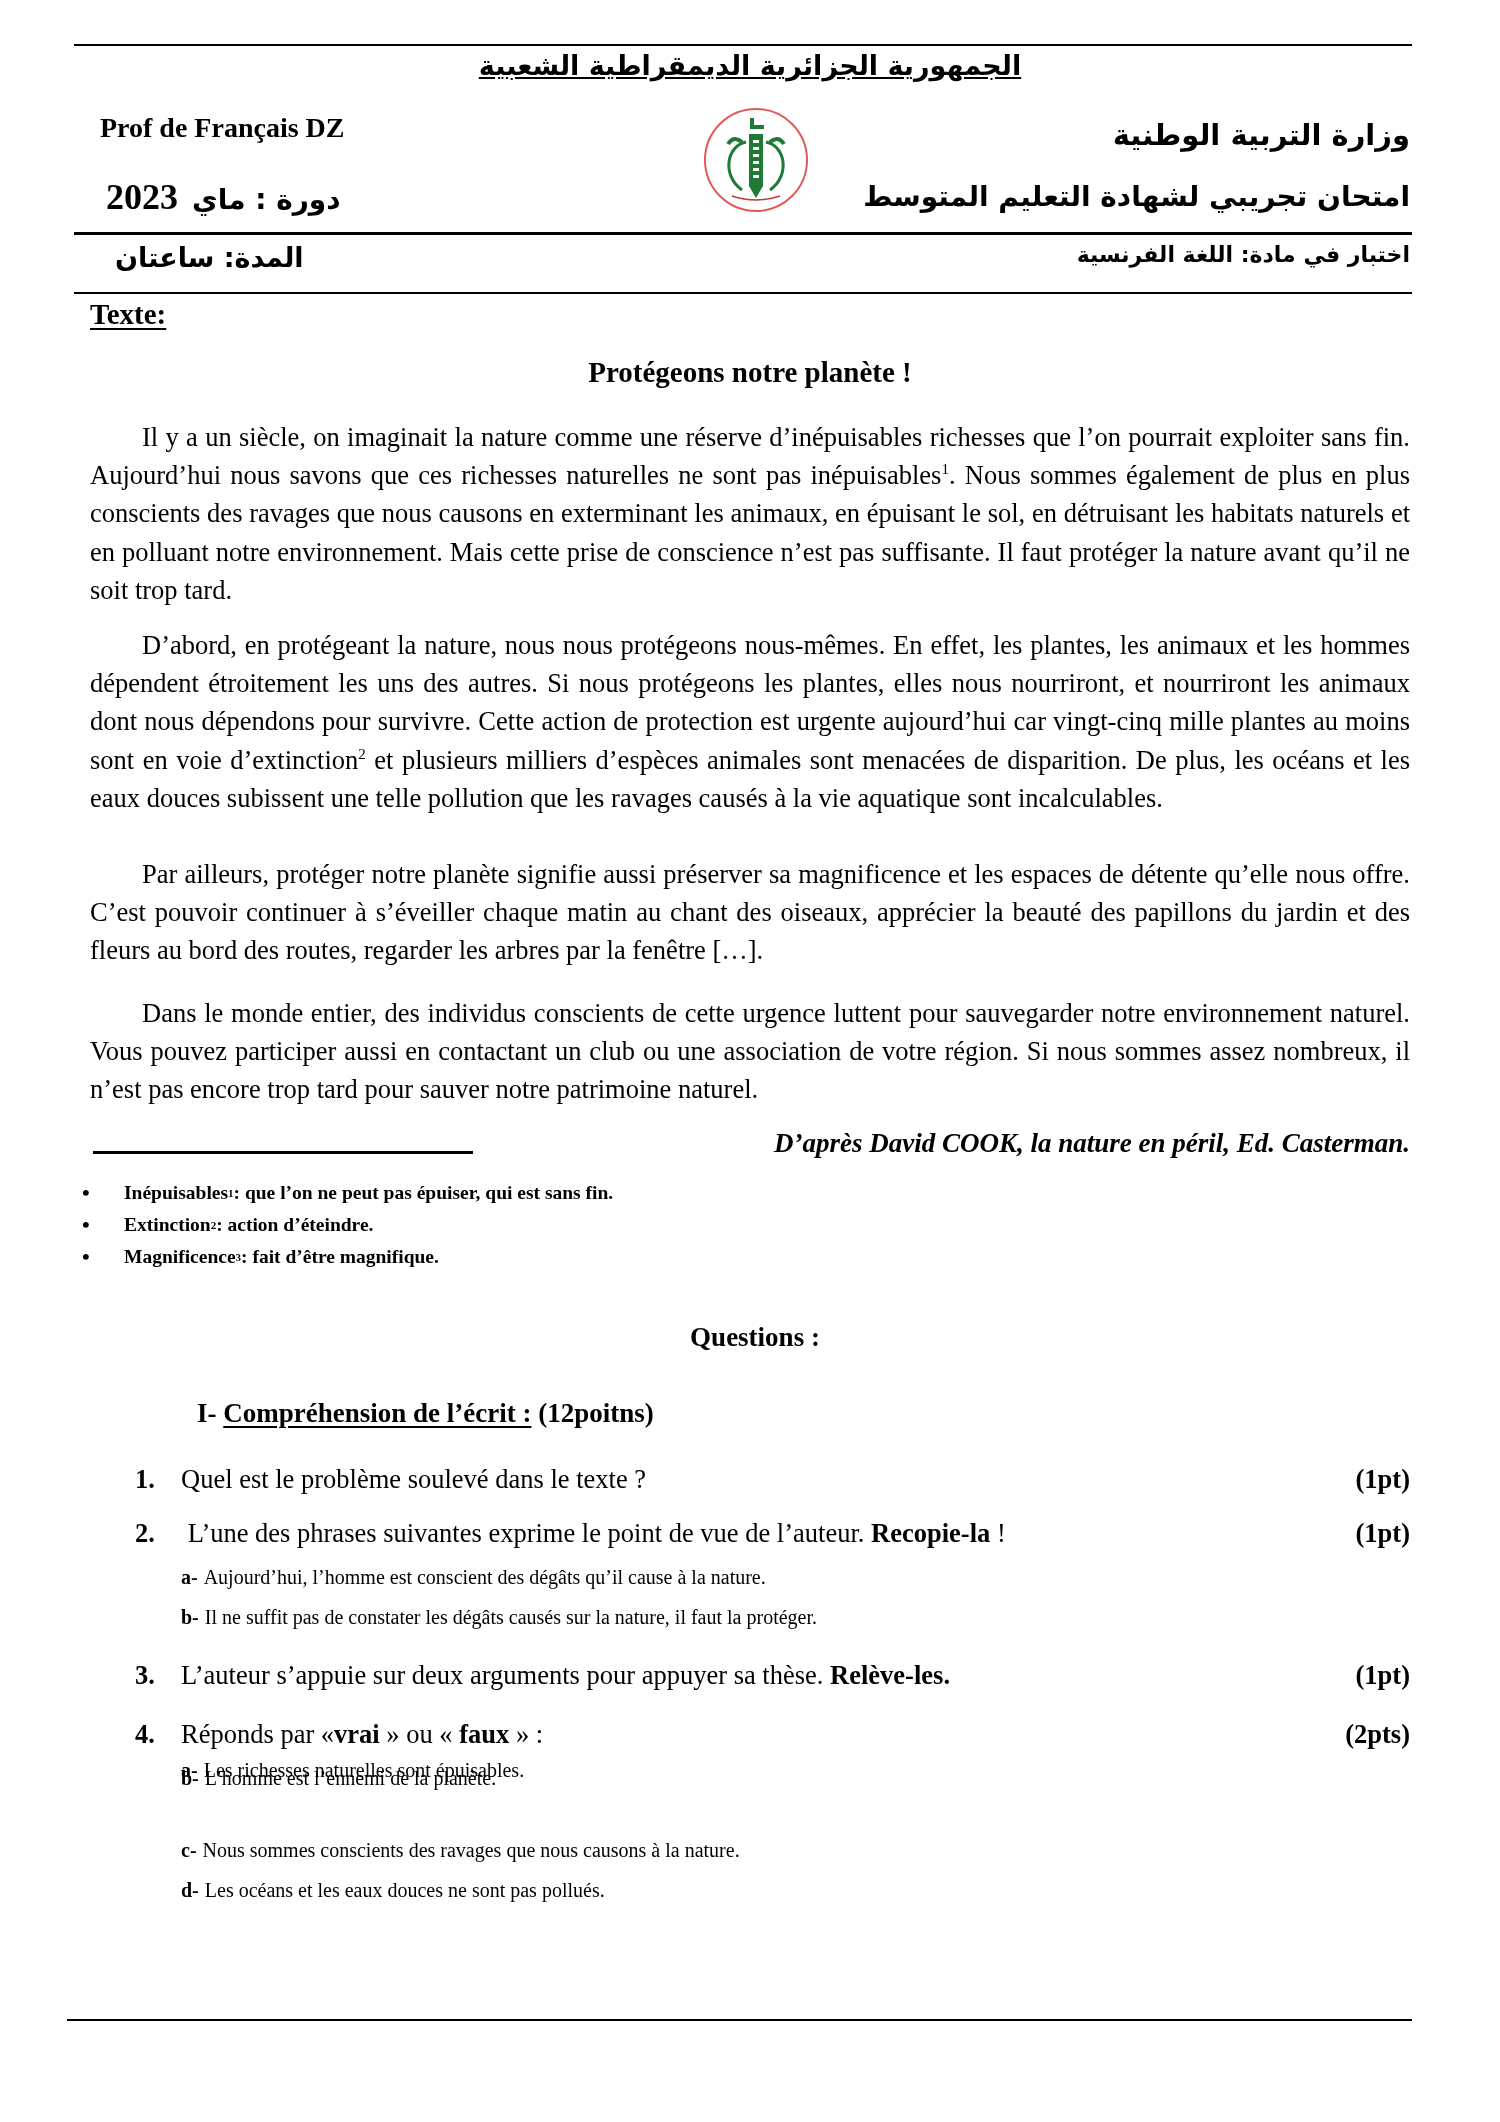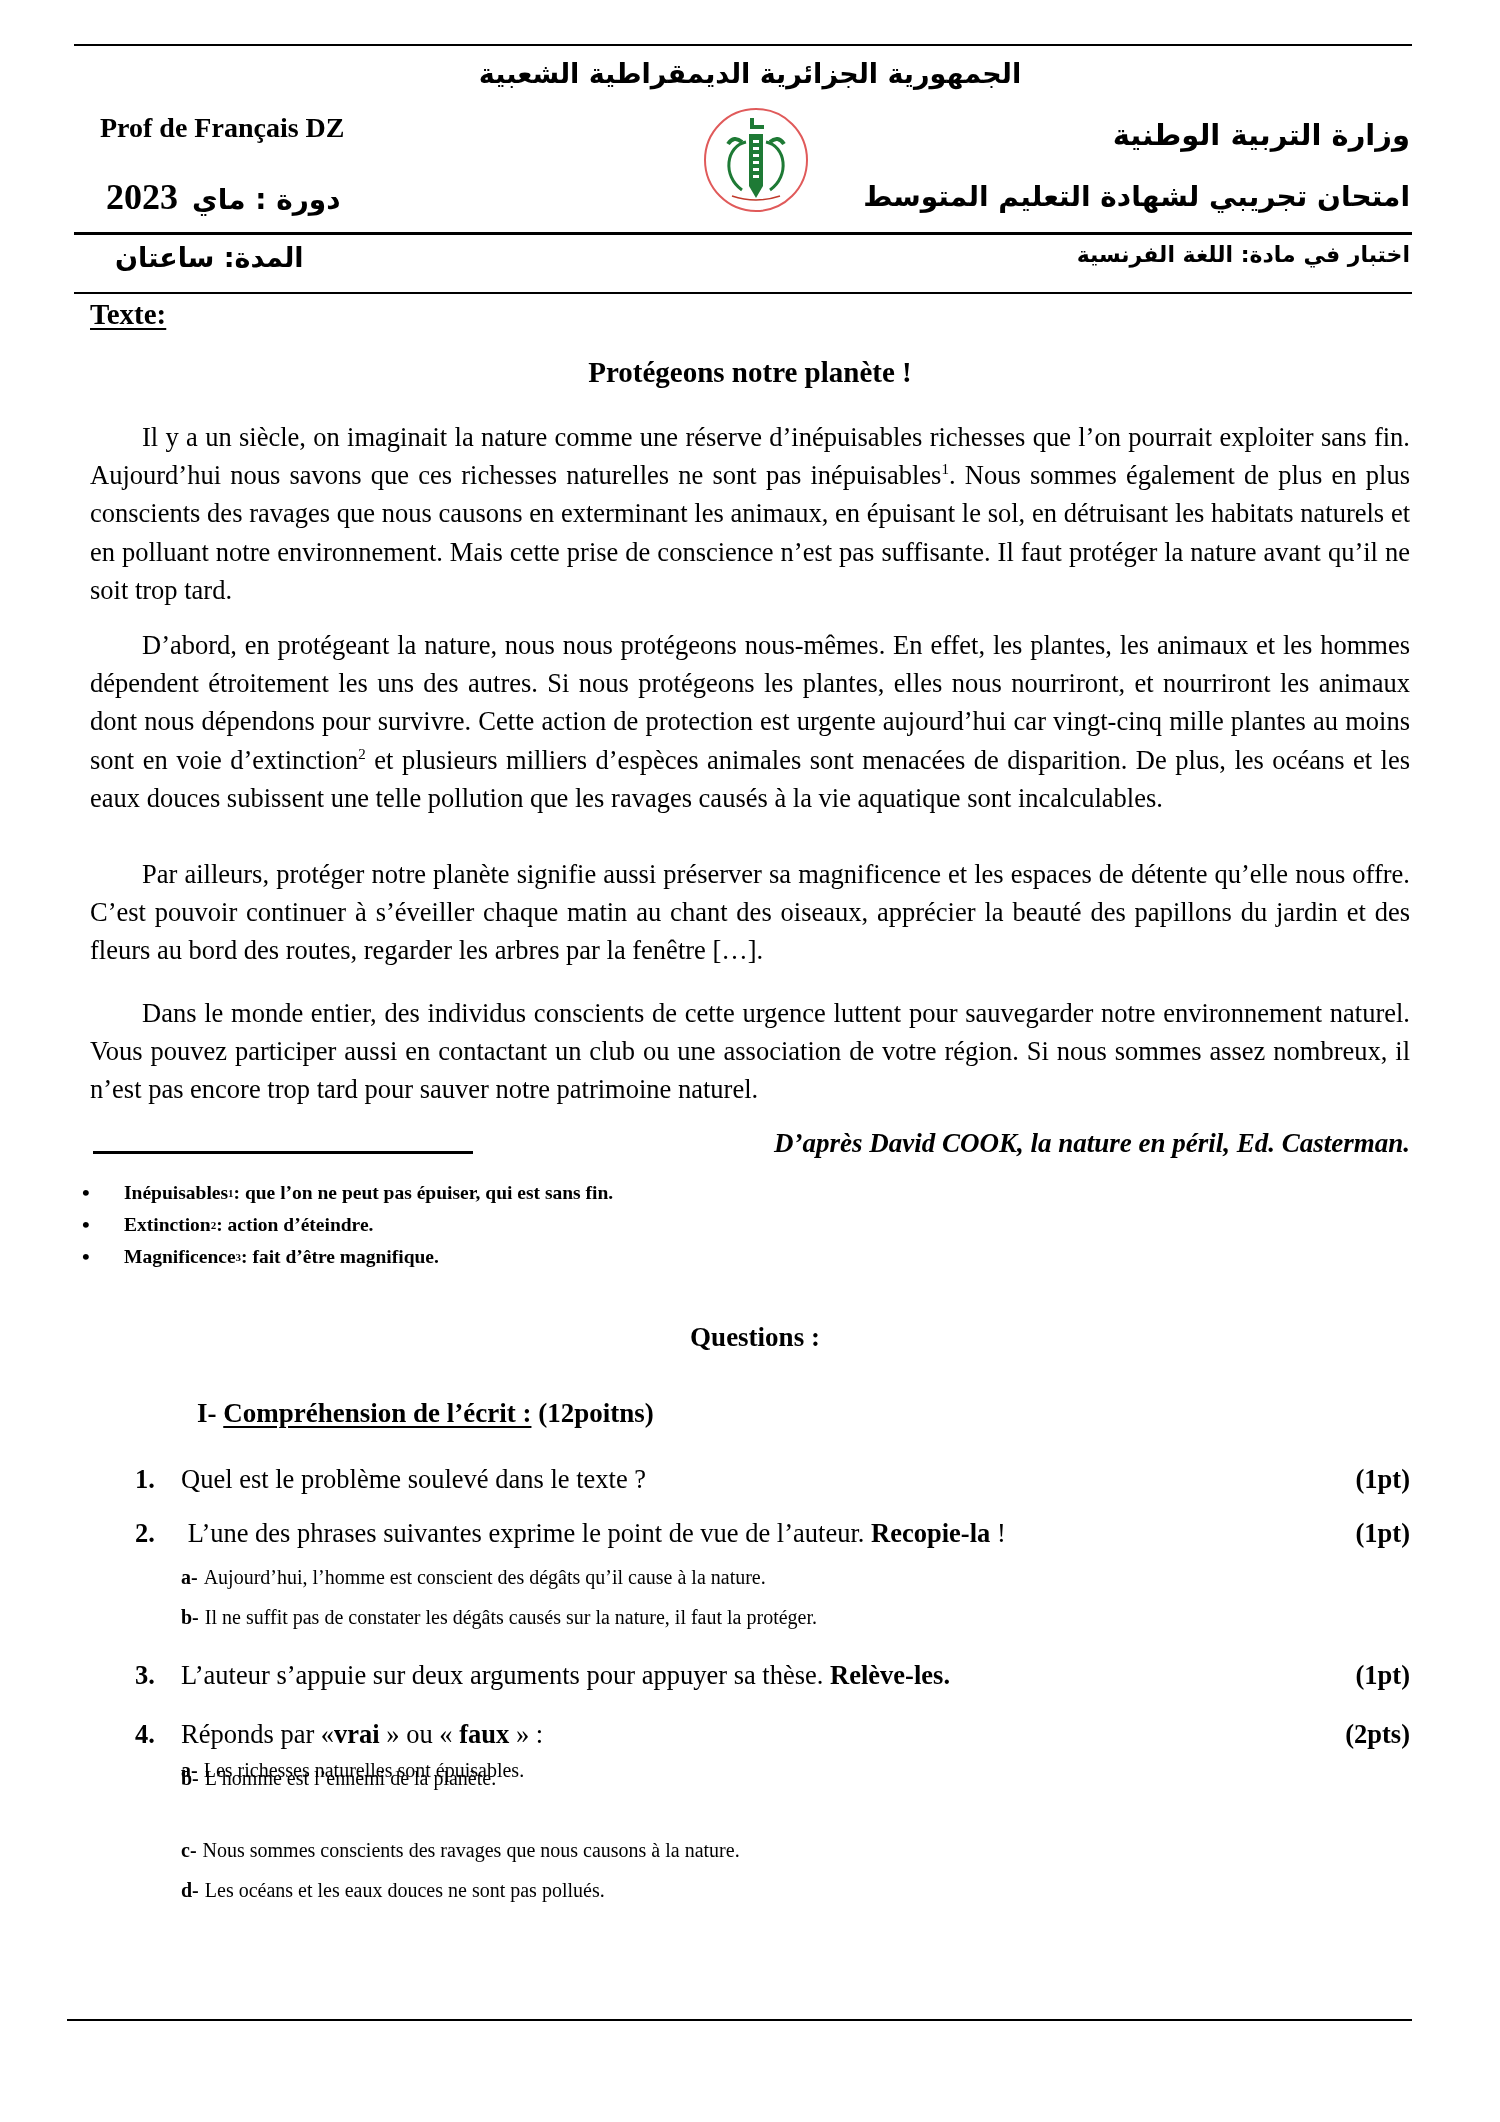--- a/index.html
+++ b/index.html
@@ -25,21 +25,21 @@
     .q .pts { font-weight: bold; }
     .opt { left: 181px; font-size: 20px; white-space: nowrap; }
     .opt b { margin-right: 6px; }
     .logo { left: 702px; top: 106px; width: 108px; height: 108px; }
   </style>
 </head>
 <body>
 
 <div class="rule" style="left:74px; top:44px; width:1338px; height:2px;"></div>
 
-<div class="abs ar" style="left:0; width:1500px; text-align:center; top:58px; font-size:27px; direction:rtl;">الجمهورية الجزائرية الديمقراطية الشعبية</div>
+<div class="abs ar" style="left:0; width:1500px; text-align:center; top:50px; font-size:27px; direction:rtl;text-decoration:underline;">الجمهورية الجزائرية الديمقراطية الشعبية</div>
 
 <div class="abs hdr-fr" style="left:100px; top:112px;">Prof de Français  DZ</div>
 
 <div class="abs ar" style="right:90px; top:118px; font-size:29px;">وزارة التربية الوطنية</div>
 
 <svg class="abs logo" viewBox="0 0 108 108">
   <circle cx="54" cy="54" r="51" fill="#fff" stroke="#e05a5a" stroke-width="2"></circle>
   <rect x="47" y="28" width="14" height="52" fill="#1e7a35"></rect>
   <g fill="#fff">
     <rect x="51" y="34" width="6" height="3"></rect>

